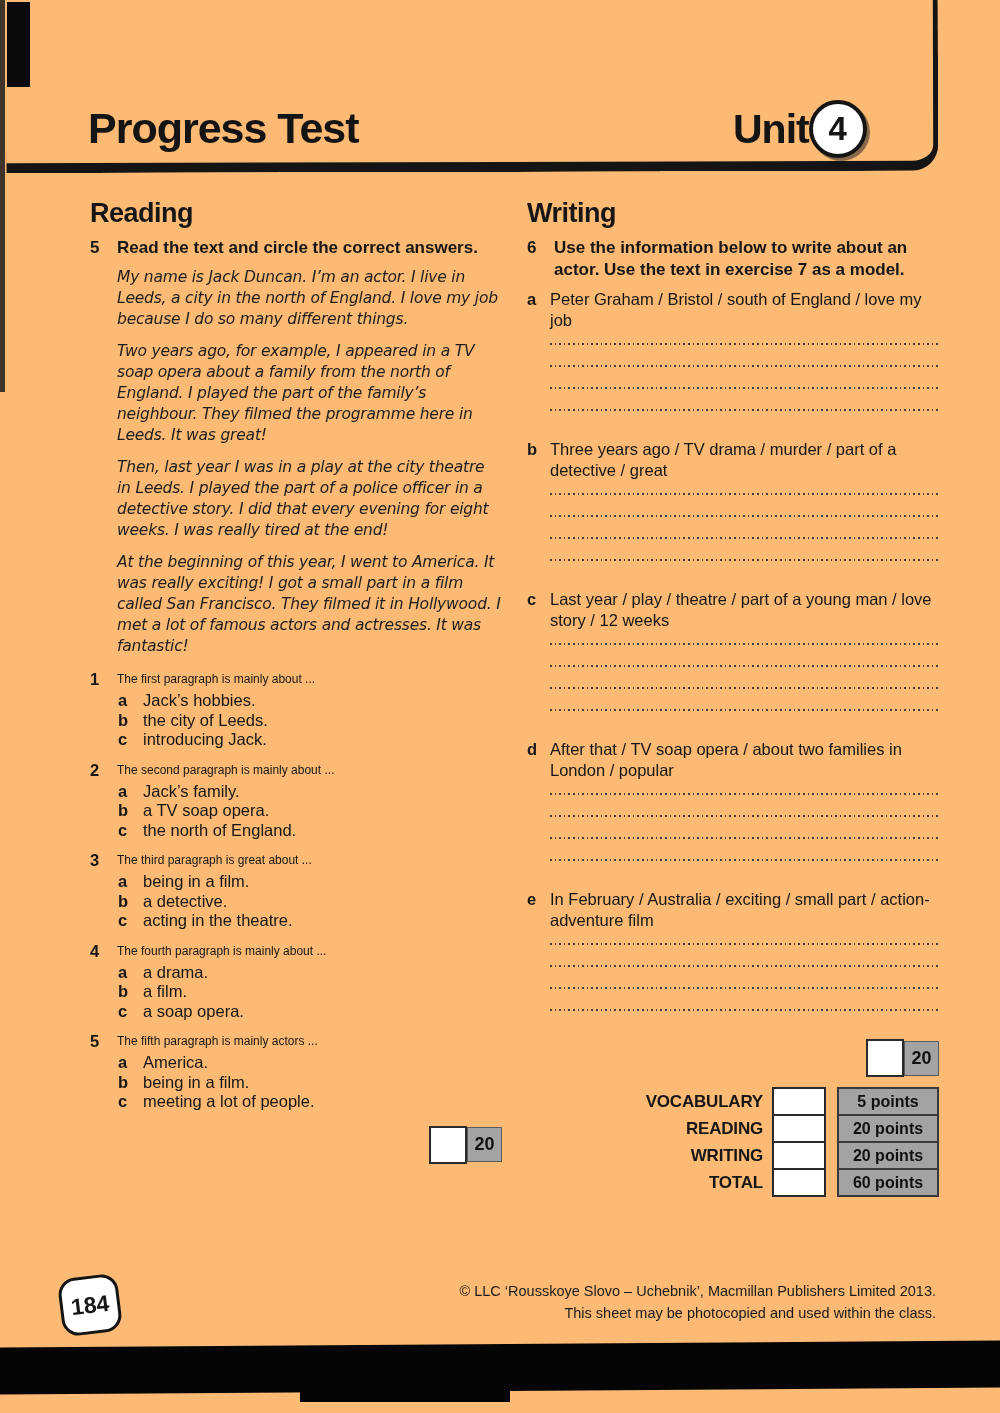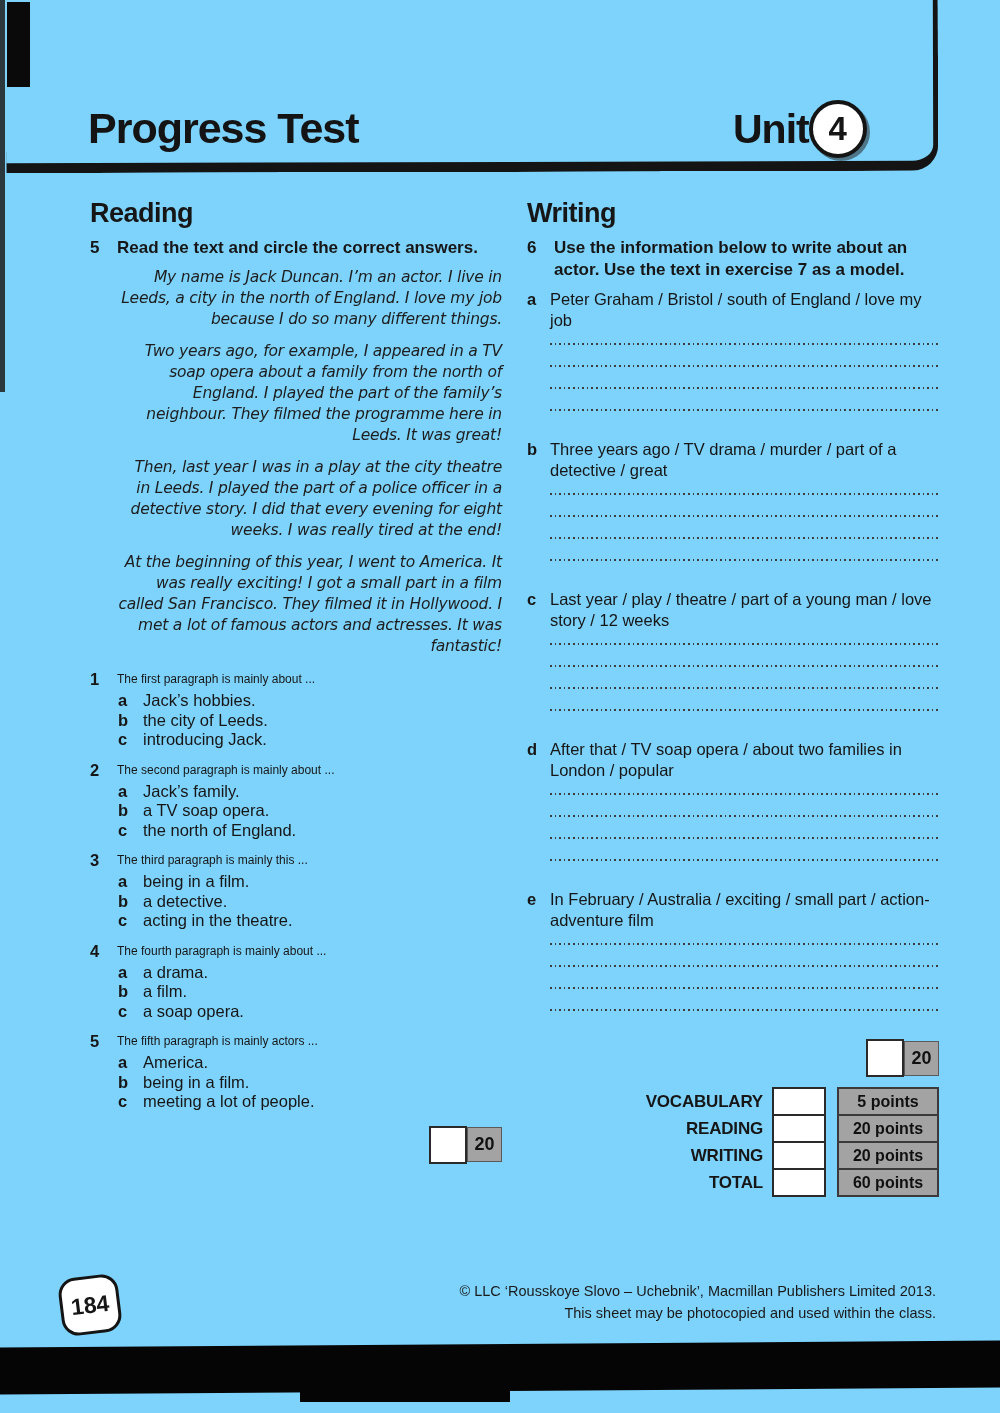--- a/index.html
+++ b/index.html
@@ -1,18 +1,18 @@
 <!DOCTYPE html>
 <html><head>
 <meta charset="utf-8">
 <style>
   html,body { margin:0; padding:0; background:#e8e8e8; }
   .page {
     position:relative; width:1000px; height:1413px; margin:0 auto;
-    background:#7dd3fc; overflow:hidden; color:#161616;
+    background:#fdba74; overflow:hidden; color:#161616;
     font-family:"Liberation Sans", sans-serif;
   }
 
   
   .scan-bar-topleft { position:absolute; left:7px; top:2px; width:23px; height:85px; background:#0a0a0a; }
   .scan-strip-left  { position:absolute; left:0; top:0; width:5px; height:392px; background:#1c1c1c; opacity:.85; }
   .bottom-band { position:absolute; left:-6px; top:1344px; width:1012px; height:47px; background:#050505; transform:rotate(-0.4deg); }
   .bottom-tab  { position:absolute; left:300px; top:1386px; width:210px; height:16px; background:#050505; }
 
   
@@ -42,21 +42,21 @@
   .col-right { left:527px; }
   .section-heading { margin:0 0 8px 0; font-size:27px; font-weight:800; letter-spacing:-0.5px; }
 
   .exercise { display:flex; margin-bottom:8px; font-weight:bold; font-size:17px; line-height:22px; }
   .exercise .exnum { width:27px; flex:none; }
 
   
   .passage { margin-left:27px; }
   .passage p {
     margin:0 0 11px 0; font-family:"DejaVu Sans", sans-serif;
-    font-style:italic; font-size:15.5px; line-height:21px; letter-spacing:-0.2px; color:#1d1d1d;text-align:right;
+    font-style:italic; font-size:15.5px; line-height:21px; letter-spacing:-0.2px; color:#1d1d1d;
   }
 
   
   .questions { margin-top:12px; }
   .question { display:flex; margin-bottom:10px; }
   .qnum { width:27px; flex:none; font-weight:bold; font-size:16.5px; line-height:20px; }
   .qstem { font-size:12px; line-height:20px; margin-bottom:2px; }
   .opt { display:flex; line-height:19.5px; font-size:16.5px; }
   .optletter { width:25px; flex:none; font-weight:bold; margin-left:1px; }
 
@@ -170,21 +170,21 @@
           <div class="opt">
               <span class="optletter">c</span>
               <span>the north of England.</span>
             </div>
         </div>
       </div>
 
       <div class="question">
         <span class="qnum">3</span>
         <div class="qbody">
-          <div class="qstem">The third paragraph is mainly this ...</div>
+          <div class="qstem">The third paragraph is great about ...</div>
           <div class="opt">
               <span class="optletter">a</span>
               <span>being in a film.</span>
             </div>
           <div class="opt">
               <span class="optletter">b</span>
               <span>a detective.</span>
             </div>
           <div class="opt">
               <span class="optletter">c</span>

